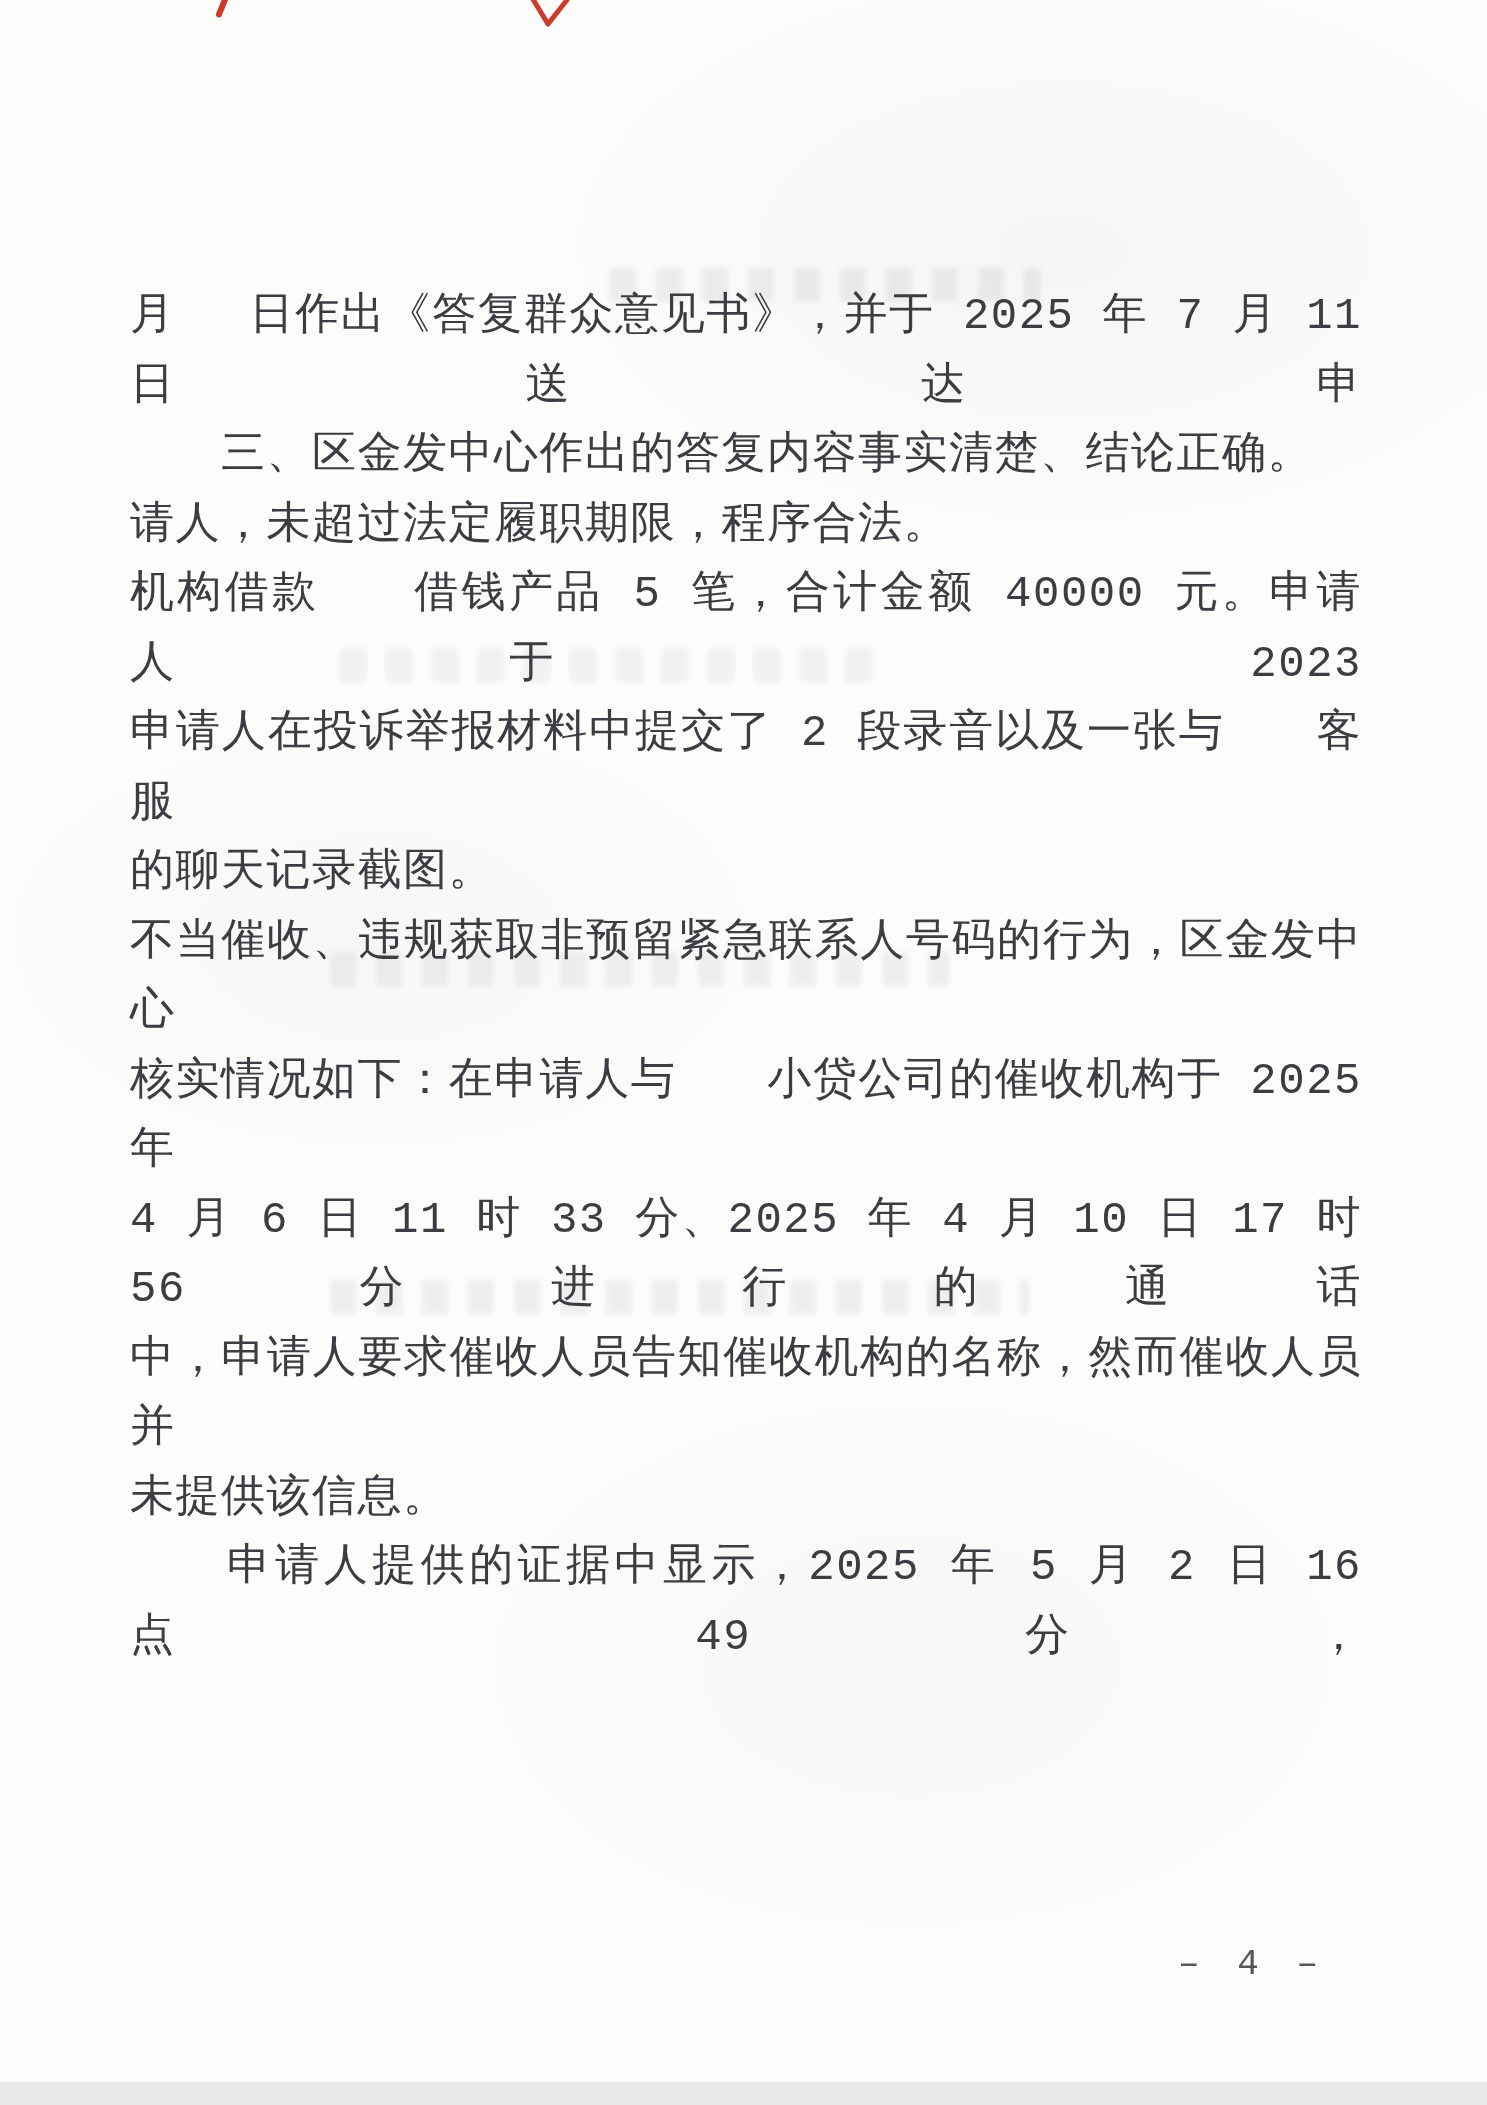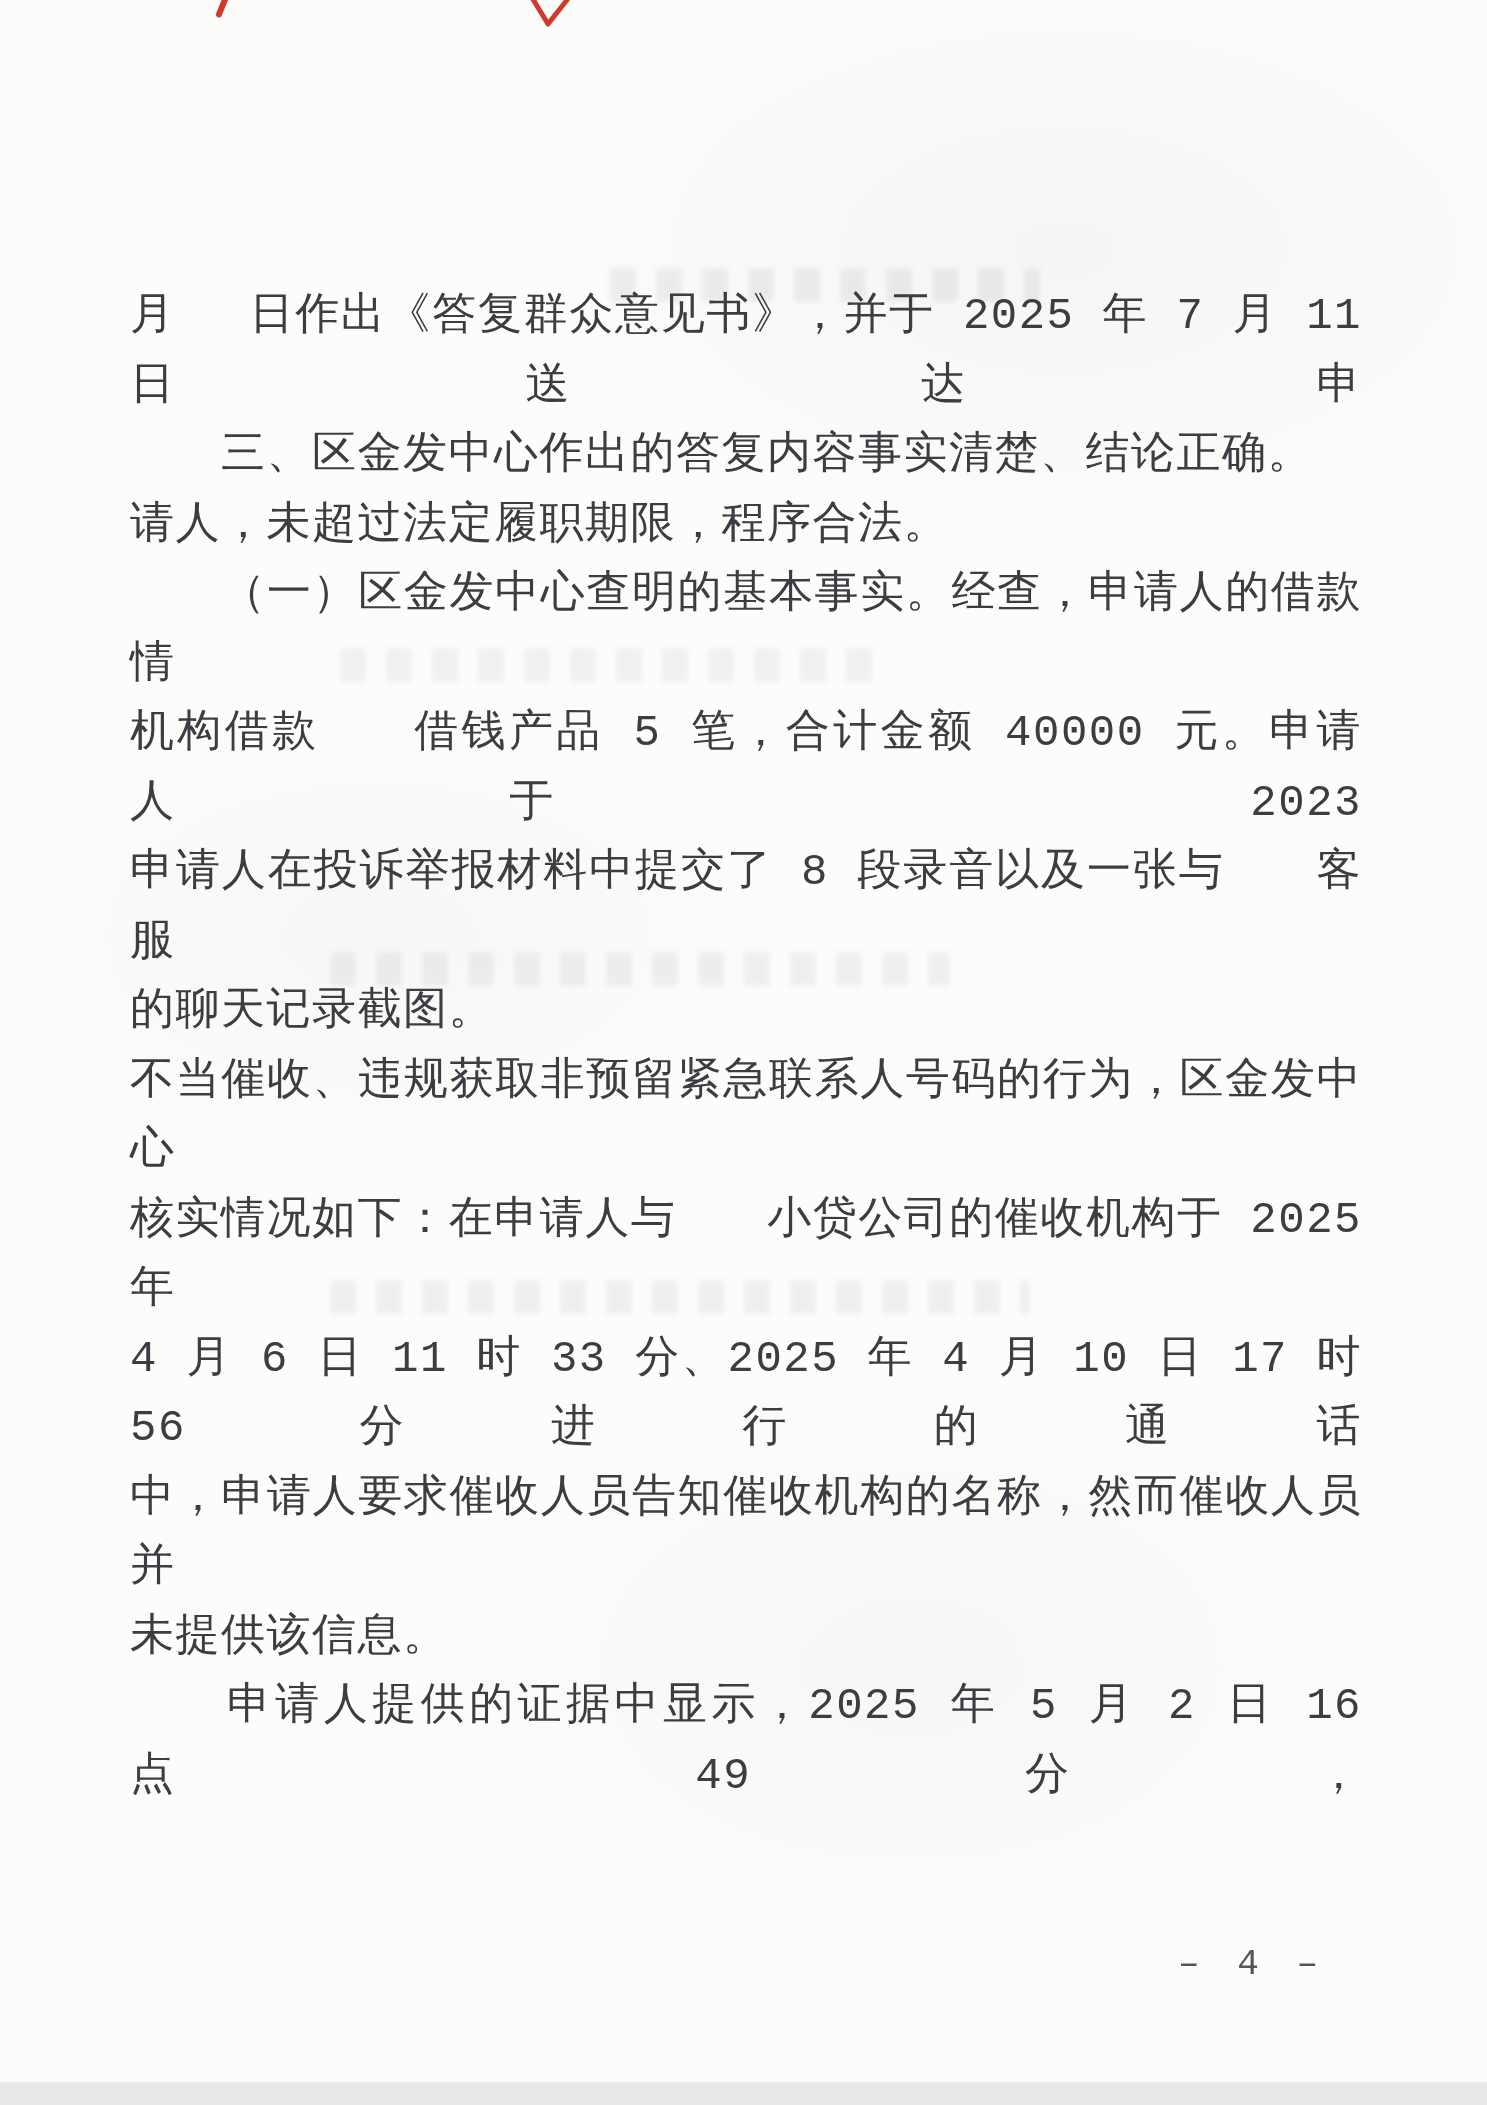--- a/index.html
+++ b/index.html
@@ -68,23 +68,22 @@
 
   <div class="ghost g1"></div>
   <div class="ghost g2"></div>
   <div class="ghost g3"></div>
   <div class="ghost g4"></div>
 
   <div class="textblock">
       <div class="line justify">月　 日作出《答复群众意见书》，并于 2025 年 7 月 11 日送达申</div>
       <div class="line">　　三、区金发中心作出的答复内容事实清楚、结论正确。</div>
       <div class="line">请人，未超过法定履职期限，程序合法。</div>
-      <div class="line justify">　　（一）区金发中心查明的基本事实。经查，申请人的借款情</div>
       <div class="line justify">机构借款　　借钱产品 5 笔，合计金额 40000 元。申请人于 2023</div>
-      <div class="line justify">申请人在投诉举报材料中提交了 8 段录音以及一张与　　客服</div>
+      <div class="line justify">申请人在投诉举报材料中提交了 2 段录音以及一张与　　客服</div>
       <div class="line">的聊天记录截图。</div>
       <div class="line justify">不当催收、违规获取非预留紧急联系人号码的行为，区金发中心</div>
       <div class="line justify">核实情况如下：在申请人与　　小贷公司的催收机构于 2025 年</div>
       <div class="line justify">4 月 6 日 11 时 33 分、2025 年 4 月 10 日 17 时 56 分进行的通话</div>
       <div class="line justify">中，申请人要求催收人员告知催收机构的名称，然而催收人员并</div>
       <div class="line">未提供该信息。</div>
       <div class="line justify">　　申请人提供的证据中显示，2025 年 5 月 2 日 16 点 49 分，</div>
     </div>
 
   <div class="pagenum">– 4 –</div>

